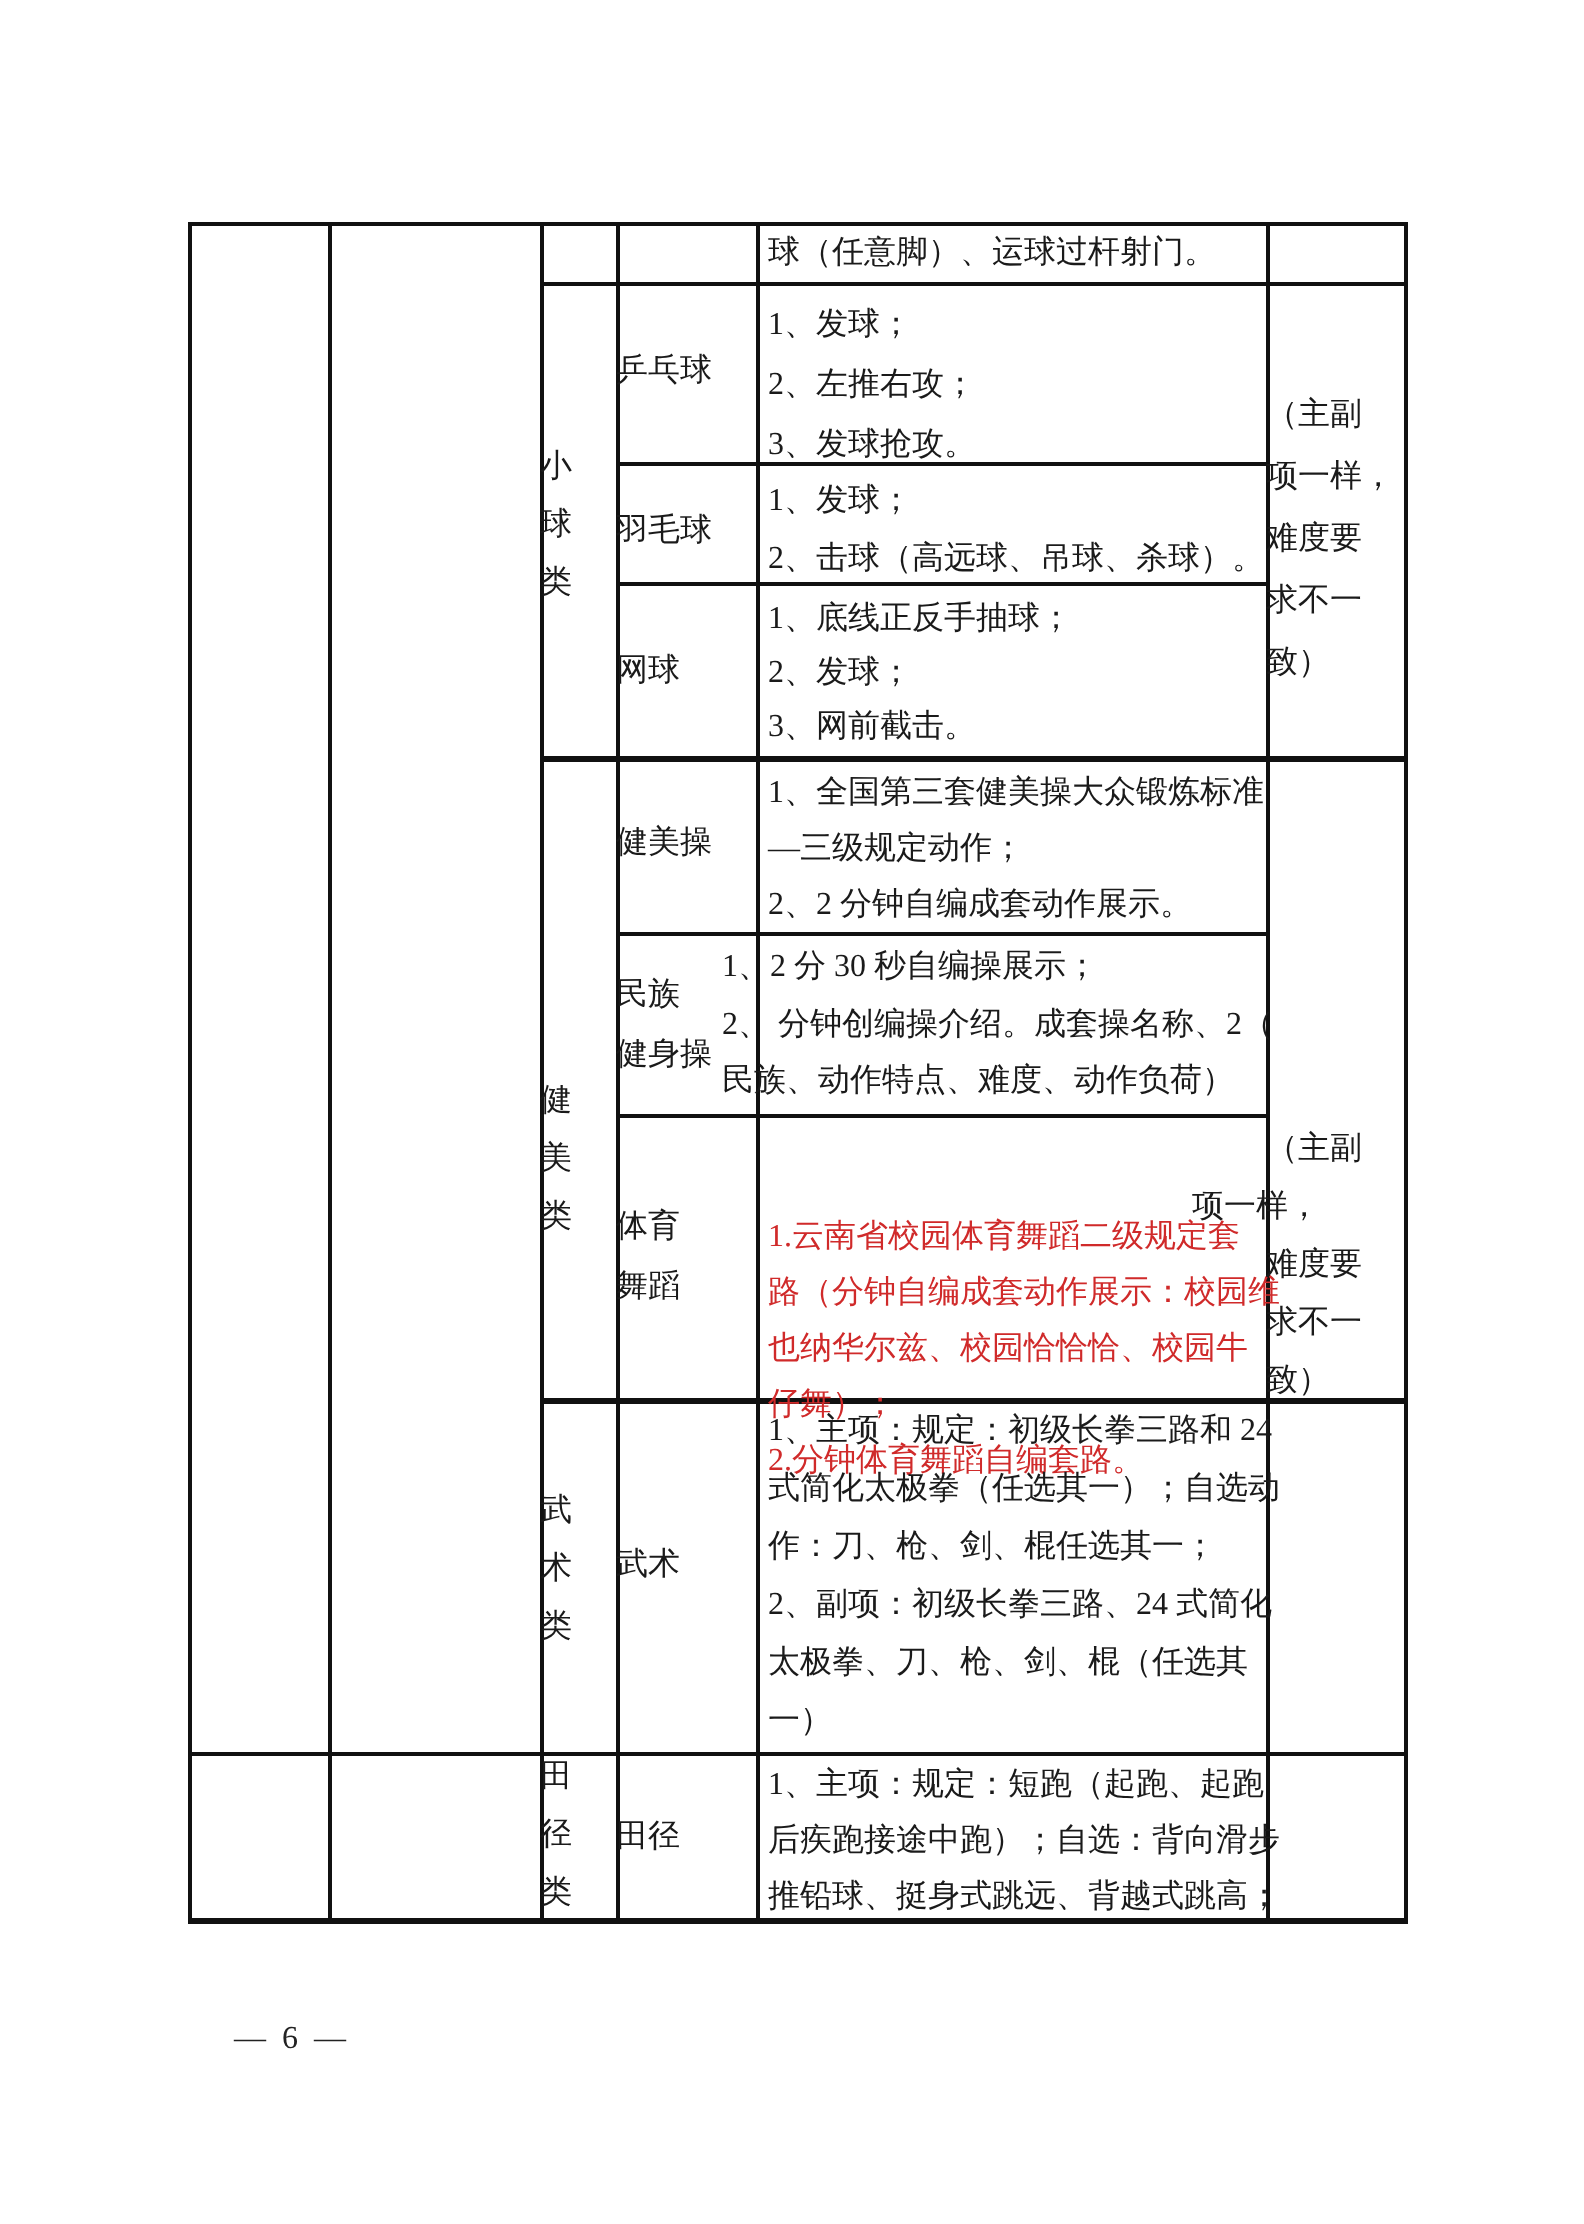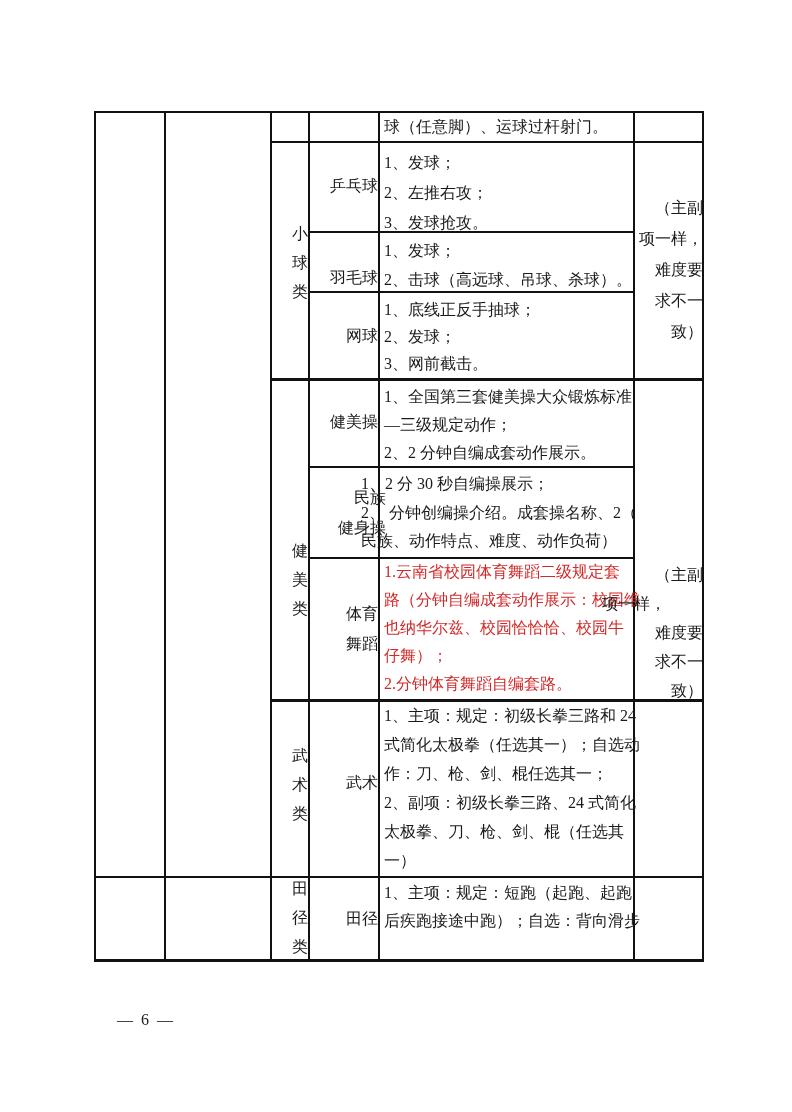--- a/index.html
+++ b/index.html
@@ -11,22 +11,22 @@
     color:#1a1a1a;
     overflow:hidden;
   }
   
   .vl{position:absolute;width:2px;background:#111;}
   .hl{position:absolute;height:2px;background:#111;}
   .hl.thick{height:3px;}
   
   .txt{position:absolute;font-size:16px;}
   .tl{white-space:pre;}
-  .center{text-align:right;}
-  .red{color:#d02a2a;}
+  .center{text-align:left;}
+  .red{color:#d02a2a;margin-top:47px;}
   .bl{display:block;white-space:pre;}
   .shift{position:relative;left:-37px;}
   .footer{position:absolute;font-size:16px;letter-spacing:2px;color:#222;}
 </style>
 </head>
 <body>
 
 <div class="page">
 
   <div class="vl" style="left:94px;top:111px;height:850px"></div>
@@ -58,21 +58,21 @@
       <div class="tl">类</div>
     </div>
   <div class="txt center" style="left:308px;top:177px;width:70px;line-height:18px">
       <div class="tl">乒乓球</div>
     </div>
   <div class="txt" style="left:384px;top:148px;line-height:30px">
       <div class="tl">1、发球；</div>
       <div class="tl">2、左推右攻；</div>
       <div class="tl">3、发球抢攻。</div>
     </div>
-  <div class="txt center" style="left:308px;top:269px;width:70px;line-height:18px">
+  <div class="txt center" style="left:308px;top:257px;width:70px;line-height:18px">
       <div class="tl">羽毛球</div>
     </div>
   <div class="txt" style="left:384px;top:236px;line-height:29px">
       <div class="tl">1、发球；</div>
       <div class="tl">2、击球（高远球、吊球、杀球）。</div>
     </div>
   <div class="txt center" style="left:308px;top:327px;width:70px;line-height:18px">
       <div class="tl">网球</div>
     </div>
   <div class="txt" style="left:384px;top:296px;line-height:27px">
@@ -150,17 +150,18 @@
       <div class="tl">田</div>
       <div class="tl">径</div>
       <div class="tl">类</div>
     </div>
   <div class="txt center" style="left:308px;top:910px;width:70px;line-height:18px">
       <div class="tl">田径</div>
     </div>
   <div class="txt" style="left:384px;top:879px;line-height:28px">
       <div class="tl">1、主项：规定：短跑（起跑、起跑</div>
       <div class="tl">后疾跑接途中跑）；自选：背向滑步</div>
+      <div class="tl">推铅球、挺身式跳远、背越式跳高；</div>
     </div>
 
   <div class="footer" style="left:117px;top:1011px">— 6 —</div>
 
 </div>
 
 </body></html>

